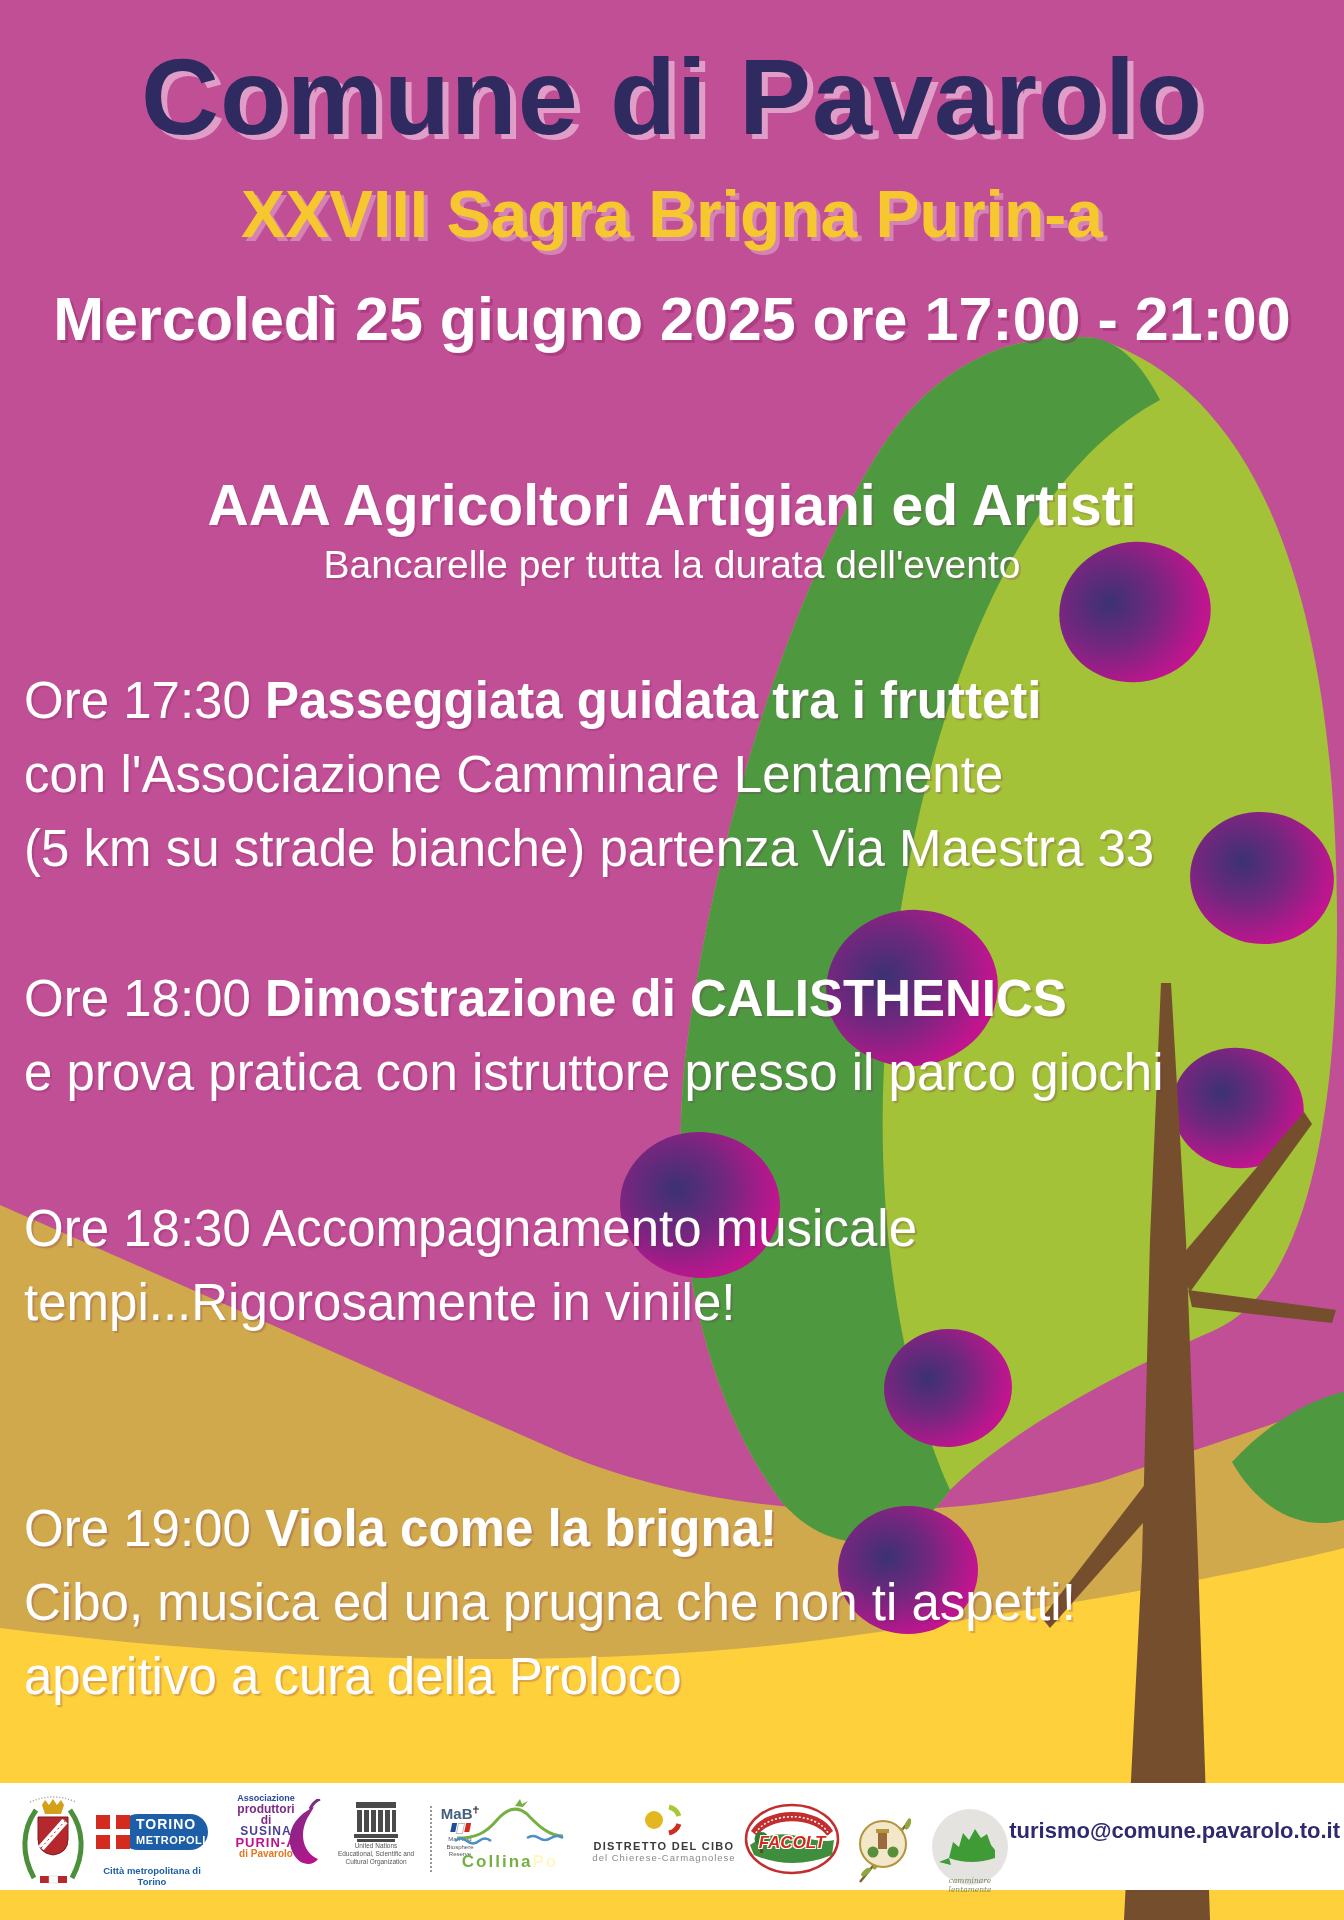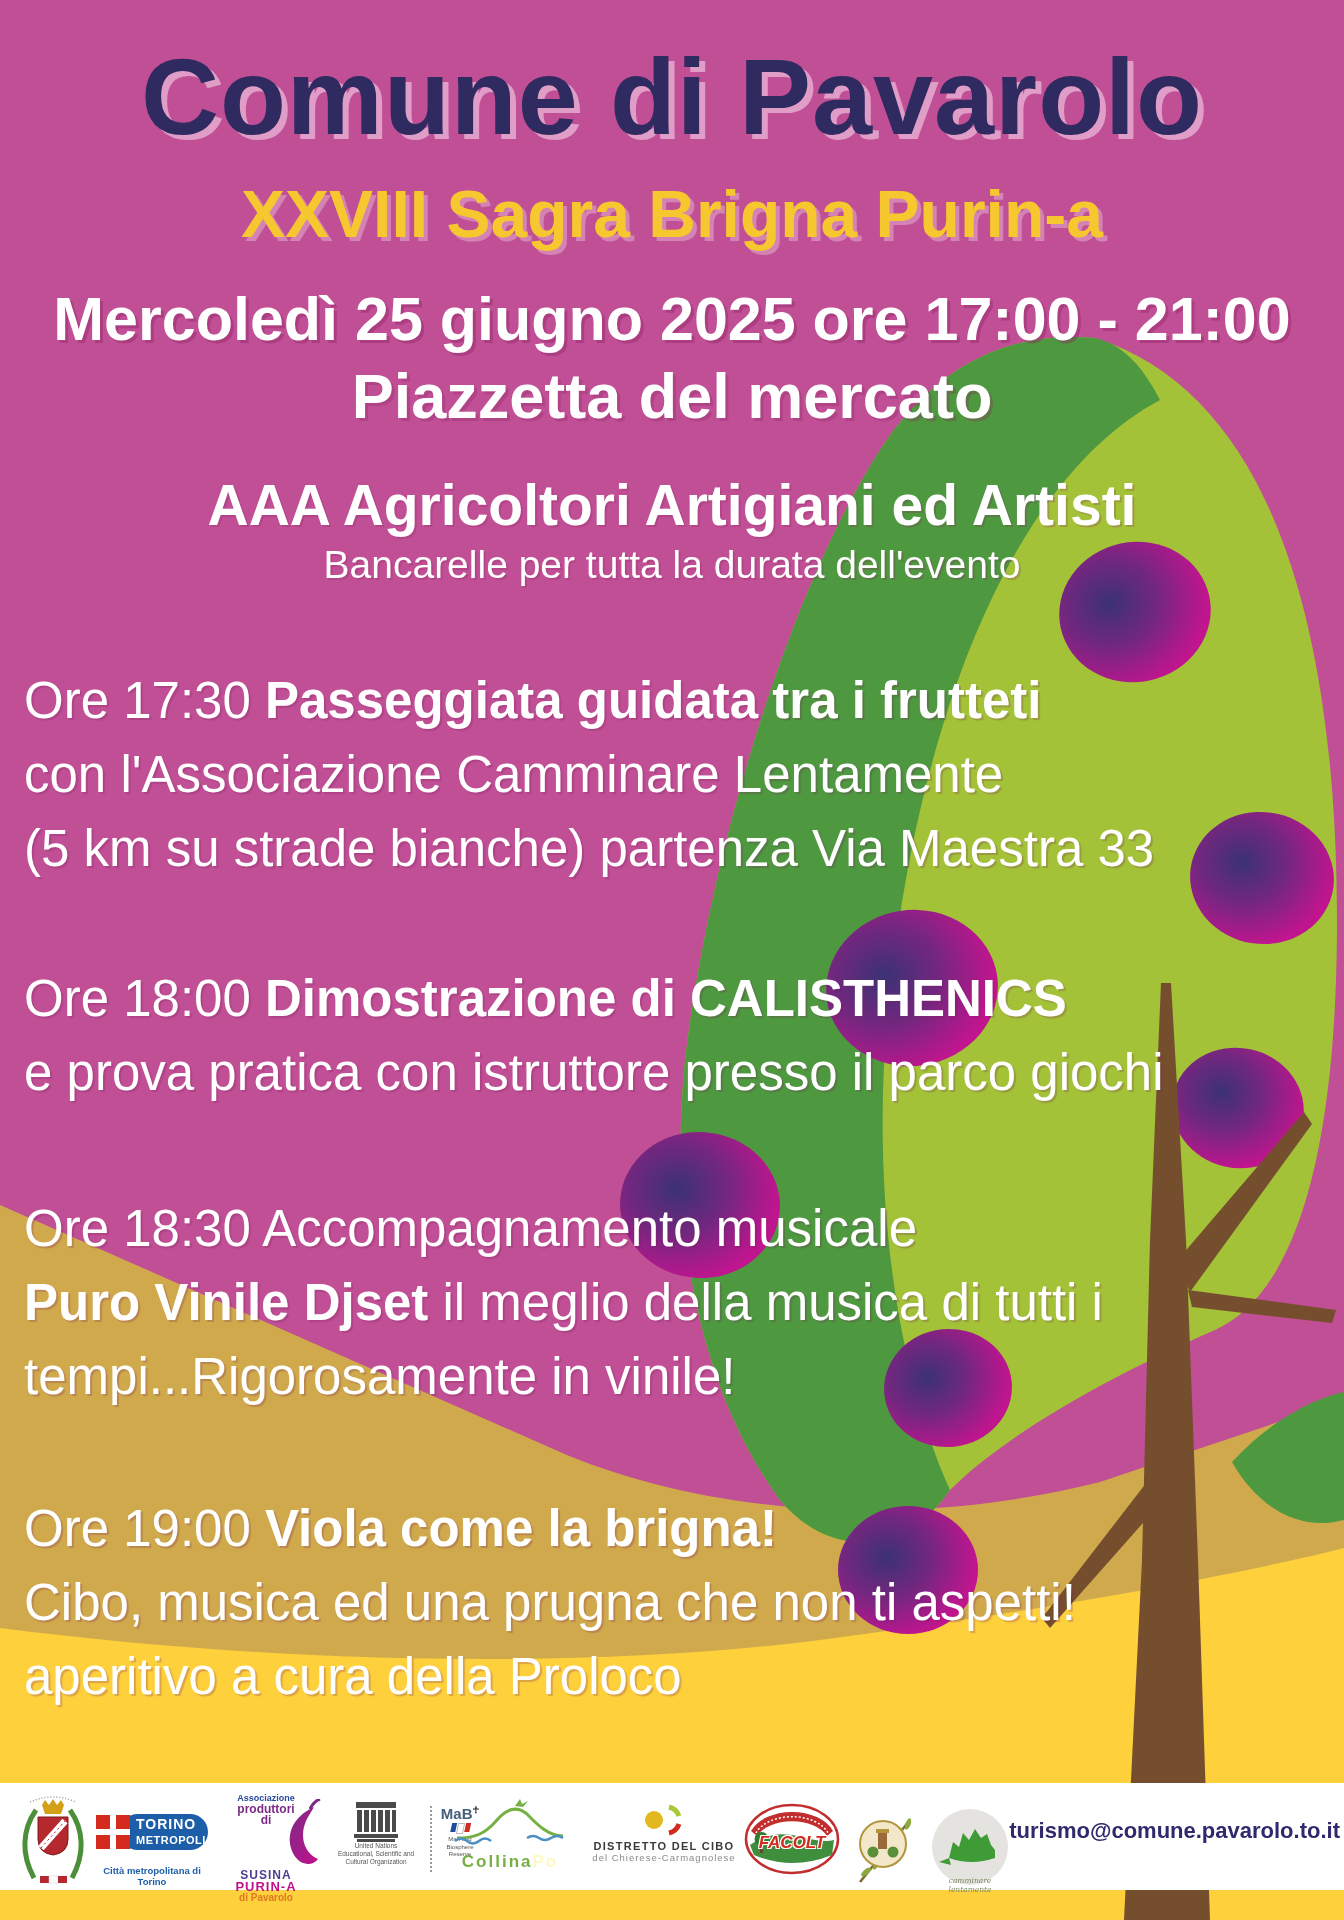--- a/index.html
+++ b/index.html
@@ -20,21 +20,21 @@
   .blk{position:absolute;left:24px;width:1320px;color:#fff;font-size:51px;line-height:74px;
        text-shadow:2px 2px 1px rgba(120,30,90,.25);white-space:nowrap;}
   .blk .bd{font-weight:bold;}
   .b1{top:664px;} .b2{top:962px;} .b3{top:1192px;} .b4{top:1492px;}
   .band{position:absolute;left:0;top:1783px;width:1344px;height:107px;background:#fff;}
   .flogo{position:absolute;}
   .susi{width:96px;text-align:center;line-height:11px;}
   .susi span{display:block;}
   .s1{font-size:9px;color:#27489c;font-weight:bold;}
   .s2,.s3{font-size:12px;color:#7c2c86;font-weight:bold;}
-  .s4{font-size:12px;color:#4a3f94;font-weight:bold;letter-spacing:1px;margin-top:44px;}
+  .s4{font-size:12px;color:#4a3f94;font-weight:bold;letter-spacing:1px;}
   .s5{font-size:13px;color:#c0108c;font-weight:bold;letter-spacing:1px;}
   .s6{font-size:10px;color:#e07820;font-weight:bold;}
   .une{width:100px;text-align:center;}
   .une .t{font-size:6.5px;color:#555;line-height:8px;}
   .dotsep{position:absolute;height:66px;border-left:2px dotted #999;}
   .mab{width:44px;text-align:center;}
   .mabt{font-size:15px;font-weight:bold;color:#44607c;}
   .mabt sup{font-size:9px;color:#333;}
   .flagrow{display:flex;justify-content:center;gap:1px;margin:1px 0 2px 0;transform:skewX(-12deg);}
   .flagrow i{display:block;width:5px;height:9px;}
@@ -93,36 +93,34 @@
       <path d="M1161,983 L1171,983 L1186,1240 L1198,1560 L1210,1920 L1124,1920 L1142,1560 L1150,1240 Z"></path>
       <path d="M1176,1262 L1304,1112 L1312,1124 L1190,1292 Z"></path>
       <path d="M1188,1290 L1336,1310 L1332,1323 L1192,1307 Z"></path>
       <path d="M1150,1478 L1042,1618 L1050,1628 L1158,1506 Z"></path>
     </g>
   </svg>
 
   <div class="ctr muni">Comune di Pavarolo</div>
   <div class="ctr evt">XXVIII Sagra Brigna Purin-a</div>
   <div class="ctr dt">Mercoledì 25 giugno 2025 ore 17:00 - 21:00</div>
-  <div class="ctr loc">Piazzetta del mercato</div>
   <div class="ctr mk">AAA Agricoltori Artigiani ed Artisti</div>
   <div class="ctr mks">Bancarelle per tutta la durata dell'evento</div>
 
   <div class="blk b1">
     <div><span>Ore 17:30 </span><span class="bd">Passeggiata guidata tra i frutteti</span><span></span></div>
     <div><span>con l'Associazione Camminare Lentamente</span><span class="bd"></span><span></span></div>
     <div><span>(5 km su strade bianche) partenza Via Maestra 33</span><span class="bd"></span><span></span></div>
   </div>
   <div class="blk b2">
     <div><span>Ore 18:00 </span><span class="bd">Dimostrazione di CALISTHENICS</span><span></span></div>
     <div><span>e prova pratica con istruttore presso il parco giochi</span><span class="bd"></span><span></span></div>
   </div>
   <div class="blk b3">
     <div><span>Ore 18:30 Accompagnamento musicale</span><span class="bd"></span><span></span></div>
-    <div><span></span><span class="bd">Puro Vinile Djset</span><span> il meglio della musica di tutti i</span></div>
     <div><span>tempi...Rigorosamente in vinile!</span><span class="bd"></span><span></span></div>
   </div>
   <div class="blk b4">
     <div><span>Ore 19:00 </span><span class="bd">Viola come la brigna!</span><span></span></div>
     <div><span>Cibo, musica ed una prugna che non ti aspetti!</span><span class="bd"></span><span></span></div>
     <div><span>aperitivo a cura della Proloco</span><span class="bd"></span><span></span></div>
   </div>
 
   <div class="band"></div>
 

